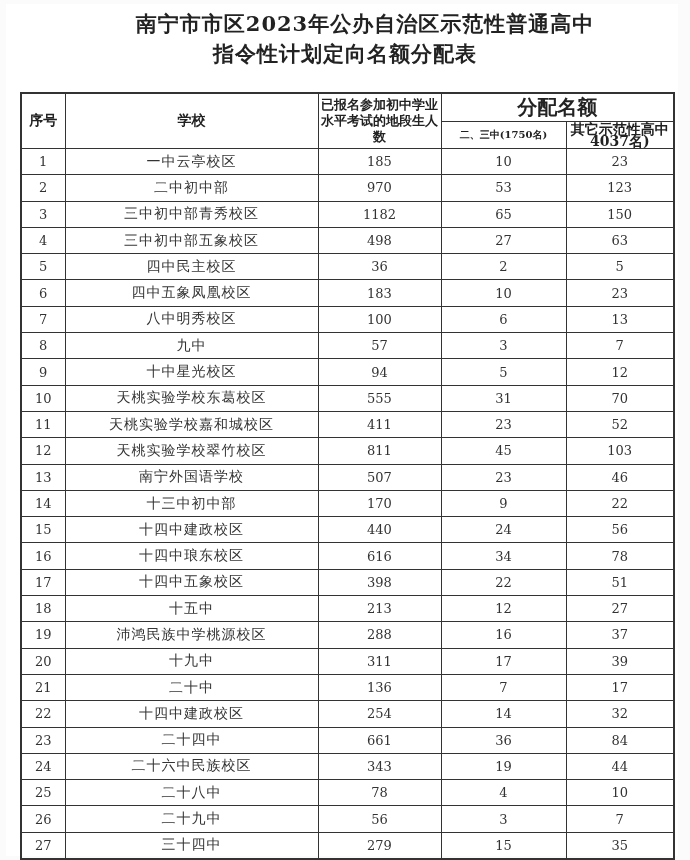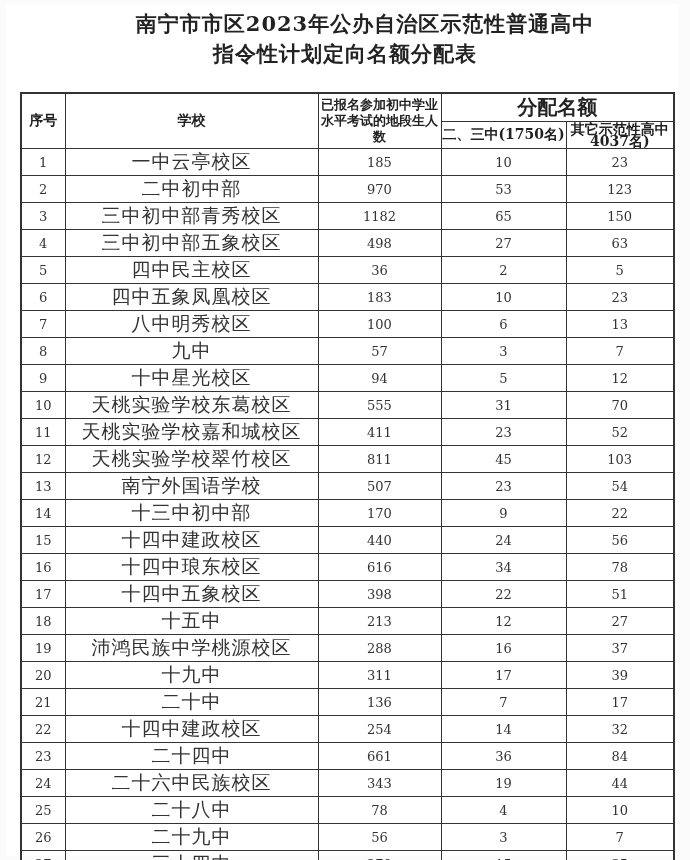--- a/index.html
+++ b/index.html
@@ -21,24 +21,24 @@
     border:2px solid #333;
   }
   table.grid th, table.grid td {
     border:1px solid #333; padding:0; text-align:center; vertical-align:middle;
   }
   table.grid th { font-weight:bold; color:#222;margin-left:13px; }
   .h-seq { font-size:14px; }
   .h-school { font-size:14px; }
   .h-count { font-size:13px; line-height:16px; }
   .h-alloc { font-size:20px; height:20px; }
-  .h-sub1 { font-size:14px; height:26px; }
+  .h-sub1 { font-size:10px; height:26px; }
   .h-sub2 { font-size:14px; line-height:12px; }
   tbody td { height:25.3px; font-size:13px; color:#333; }
-  td.name { text-align:left; padding-left:3px; font-size:19px; letter-spacing:1px; }
+  td.name { text-align:left; padding-left:3px; font-size:14px; letter-spacing:1px; }
   td.seq { font-size:13px; }
   tbody td, tbody th { border-top:2px solid #333; }
 </style>
 </head>
 <body>
 
 <div class="page-edge"></div>
 <div class="sheet"></div>
 
 <div class="title l1">南宁市市区2023年公办自治区示范性普通高中</div>
@@ -147,21 +147,21 @@
         <td class="name">天桃实验学校翠竹校区</td>
         <td>811</td>
         <td>45</td>
         <td>103</td>
       </tr>
       <tr>
         <td class="seq">13</td>
         <td class="name">南宁外国语学校</td>
         <td>507</td>
         <td>23</td>
-        <td>54</td>
+        <td>46</td>
       </tr>
       <tr>
         <td class="seq">14</td>
         <td class="name">十三中初中部</td>
         <td>170</td>
         <td>9</td>
         <td>22</td>
       </tr>
       <tr>
         <td class="seq">15</td>

